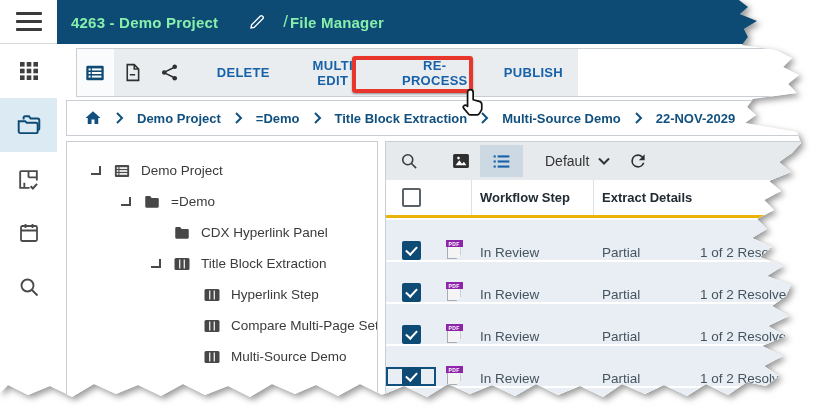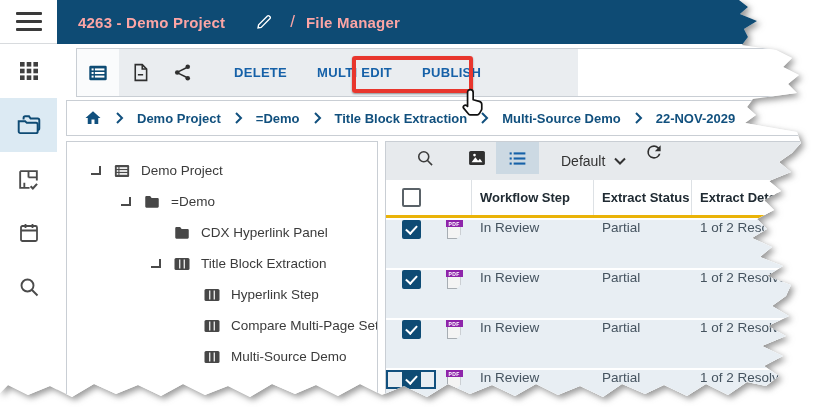--- a/index.html
+++ b/index.html
@@ -19,25 +19,25 @@
       580px 386px,558px 395px,536px 384px,515px 396px,492px 385px,470px 394px,448px 384px,427px 397px,
       404px 386px,382px 395px,360px 384px,338px 396px,316px 385px,295px 394px,272px 384px,250px 397px,
       228px 386px,205px 395px,183px 384px,161px 396px,138px 385px,116px 394px,94px 384px,72px 397px,
       50px 386px,28px 395px,8px 385px,0px 393px);
   }
   
   .topbar{position:absolute;left:0;top:0;width:100%;height:44px;display:flex;}
   .burger-zone{width:57px;height:44px;background:#fff;border-bottom:1px solid #d8dbde;display:flex;align-items:center;justify-content:center;}
   .burger{display:flex;flex-direction:column;gap:5px;}
   .burger span{display:block;width:26px;height:3px;background:#3a3a3a;border-radius:1px;}
-  .navybar{flex:1;background:#0e4b74;color:#fca5a5;display:flex;align-items:center;padding-left:21px;}
+  .navybar{flex:1;background:#0e4b74;color:#86efac;display:flex;align-items:center;padding-left:14px;}
   .navybar .title{font-size:15px;font-weight:700;letter-spacing:.2px;}
   .navybar .pencil{margin-left:30px;display:flex;}
   .navybar .slash{margin-left:17px;font-size:17px;font-weight:400;}
-  .navybar .section{margin-left:11px;font-size:15px;font-weight:700;letter-spacing:.2px;}
+  .navybar .section{margin-left:2px;font-size:15px;font-weight:700;letter-spacing:.2px;}
   
   .rail{position:absolute;left:0;top:44px;width:57px;height:376px;background:#fff;}
   .rail-item{width:57px;height:54px;display:flex;align-items:center;justify-content:center;color:#4b4b4b;}
   .rail-item.active{background:#dceaf3;color:#0e4b74;}
   
   .toolbar-panel{position:absolute;left:76px;top:48px;width:760px;height:49px;background:#fff;border:1px solid #c9ced4;display:flex;}
   .tool-gray{width:501px;height:100%;background:#eaedf0;display:flex;align-items:center;}
   .icon-tile{width:42px;height:47px;display:flex;align-items:center;justify-content:center;color:#3c3c3c;}
   .icon-tile.selected{background:#fafbfc;color:#0e4b74;}
   .tool-btn{border:none;background:transparent;color:#1661a8;font-family:"Liberation Sans",sans-serif;
@@ -52,33 +52,33 @@
   .tree-panel{position:absolute;left:66px;top:141px;width:312px;height:276px;background:#fff;border:1px solid #c9ced4;
     padding-top:13px;overflow:hidden;}
   .tree-row{height:31px;display:flex;align-items:center;white-space:nowrap;color:#3b3b3b;font-size:13.5px;}
   .t-ind0{padding-left:24px;} .t-ind1{padding-left:54px;} .t-ind2{padding-left:84px;} .t-ind3{padding-left:114px;}
   .t-arrow{width:10px;height:9px;border-right:2px solid #4a4a4a;border-bottom:2px solid #4a4a4a;margin-right:12px;flex:0 0 auto;}
   .t-arrow.none{visibility:hidden;}
   .t-icon{margin-right:10px;display:flex;flex:0 0 auto;color:#4a4a4a;}
   
   .table-panel{position:absolute;left:385px;top:141px;width:441px;height:286px;background:#fff;border:1px solid #c9ced4;
     display:flex;flex-direction:column;overflow:hidden;}
-  .grid-toolbar{height:38px;background:#e7eaed;display:flex;padding-left:20px;flex:0 0 auto;}
+  .grid-toolbar{height:38px;background:#e7eaed;display:flex;align-items:center;padding-left:4px;flex:0 0 auto;}
   .g-tile{width:38px;height:32px;display:flex;align-items:center;justify-content:center;color:#3c3c3c;}
   .g-tile.selected{background:#ccd9e3;color:#1661a8;width:43px;}
   .view-select{display:flex;align-items:center;margin-left:22px;font-size:14px;color:#333;gap:9px;}
   .grid-header{height:38px;display:flex;align-items:stretch;background:#fff;border-bottom:3px solid #eab308;flex:0 0 auto;}
   .gc{display:flex;align-items:center;}
   .gc-check{width:50px;justify-content:center;flex:0 0 auto;}
   .gc-icon{width:36px;justify-content:center;border-right:1px solid #dde1e5;flex:0 0 auto;}
   .gc-step{width:122px;padding-left:8px;border-right:1px solid #dde1e5;flex:0 0 auto;}
   .gc-status{width:98px;padding-left:8px;border-right:1px solid #dde1e5;flex:0 0 auto;}
   .gc-details{flex:1;padding-left:8px;}
   .grid-header .hlabel{font-size:13px;font-weight:700;color:#202b33;white-space:nowrap;}
-  .grid-row{height:48px;margin-top:2px;background:#e8eef3;display:flex;align-items:flex-start;flex:0 0 auto;}
+  .grid-row{height:40px;margin-top:2px;background:#e8eef3;display:flex;align-items:flex-end;flex:0 0 auto;}
   .grid-row .cell-text{font-size:13.5px;color:#45535f;white-space:nowrap;}
   .cb{width:19px;height:19px;border-radius:2px;}
   .cb.unchecked{background:#fff;border:2px solid #5a6268;}
   .cb.checked{background:#0e4b74;position:relative;}
   .cb.checked::after{content:"";position:absolute;left:6px;top:2.5px;width:5px;height:9px;
     border-right:2px solid #fff;border-bottom:2px solid #fff;transform:rotate(43deg);}
   .focus-cell{box-shadow:inset 0 0 0 2px #11507e;}
   
   .pdf-icon{position:relative;width:17px;height:20px;}
   .pdf-doc{position:absolute;left:1px;top:4px;width:14px;height:15px;background:#f4f4f4;border:1px solid #a7adb3;
@@ -181,20 +181,21 @@
         <svg width="21" height="21" viewBox="0 0 24 24" fill="#2f2f2f">
           <circle cx="18" cy="5.5" r="2.6"></circle>
               <circle cx="6" cy="12" r="2.6"></circle>
               <circle cx="18" cy="18.5" r="2.6"></circle>
           <path d="M7.5 11l9-4.5M7.5 13l9 4.5" stroke="#2f2f2f" stroke-width="1.8"></path>
         </svg>
       </div>
       <div class="tool-gap"></div>
       <button class="tool-btn">DELETE</button>
       <button class="tool-btn">MULTI EDIT</button>
+      <button class="tool-btn">RE-PROCESS</button>
       <button class="tool-btn">PUBLISH</button>
     </div>
   </div>
 
   <div class="breadcrumb-panel">
     <span style="display:flex;">
       <svg width="18" height="18" viewBox="0 0 24 24" fill="#11507e">
             <path d="M12 3L2 12h3v8h5v-6h4v6h5v-8h3L12 3z"></path>
           </svg>
     </span>
@@ -347,23 +348,20 @@
     </div>
 
     <div class="grid-header">
       <div class="gc gc-check">
         <span class="cb unchecked"></span>
       </div>
       <div class="gc gc-icon"></div>
       <div class="gc gc-step">
             <span class="hlabel">Workflow Step</span>
           </div>
-      <div class="gc gc-status">
-            <span class="hlabel">Extract Status</span>
-          </div>
       <div class="gc gc-details">
             <span class="hlabel">Extract Details</span>
           </div>
     </div>
 
     <div class="grid-row">
       <div class="gc gc-check">
             <span class="cb checked"></span>
           </div>
       <div class="gc gc-icon" style="border-right:none;">

